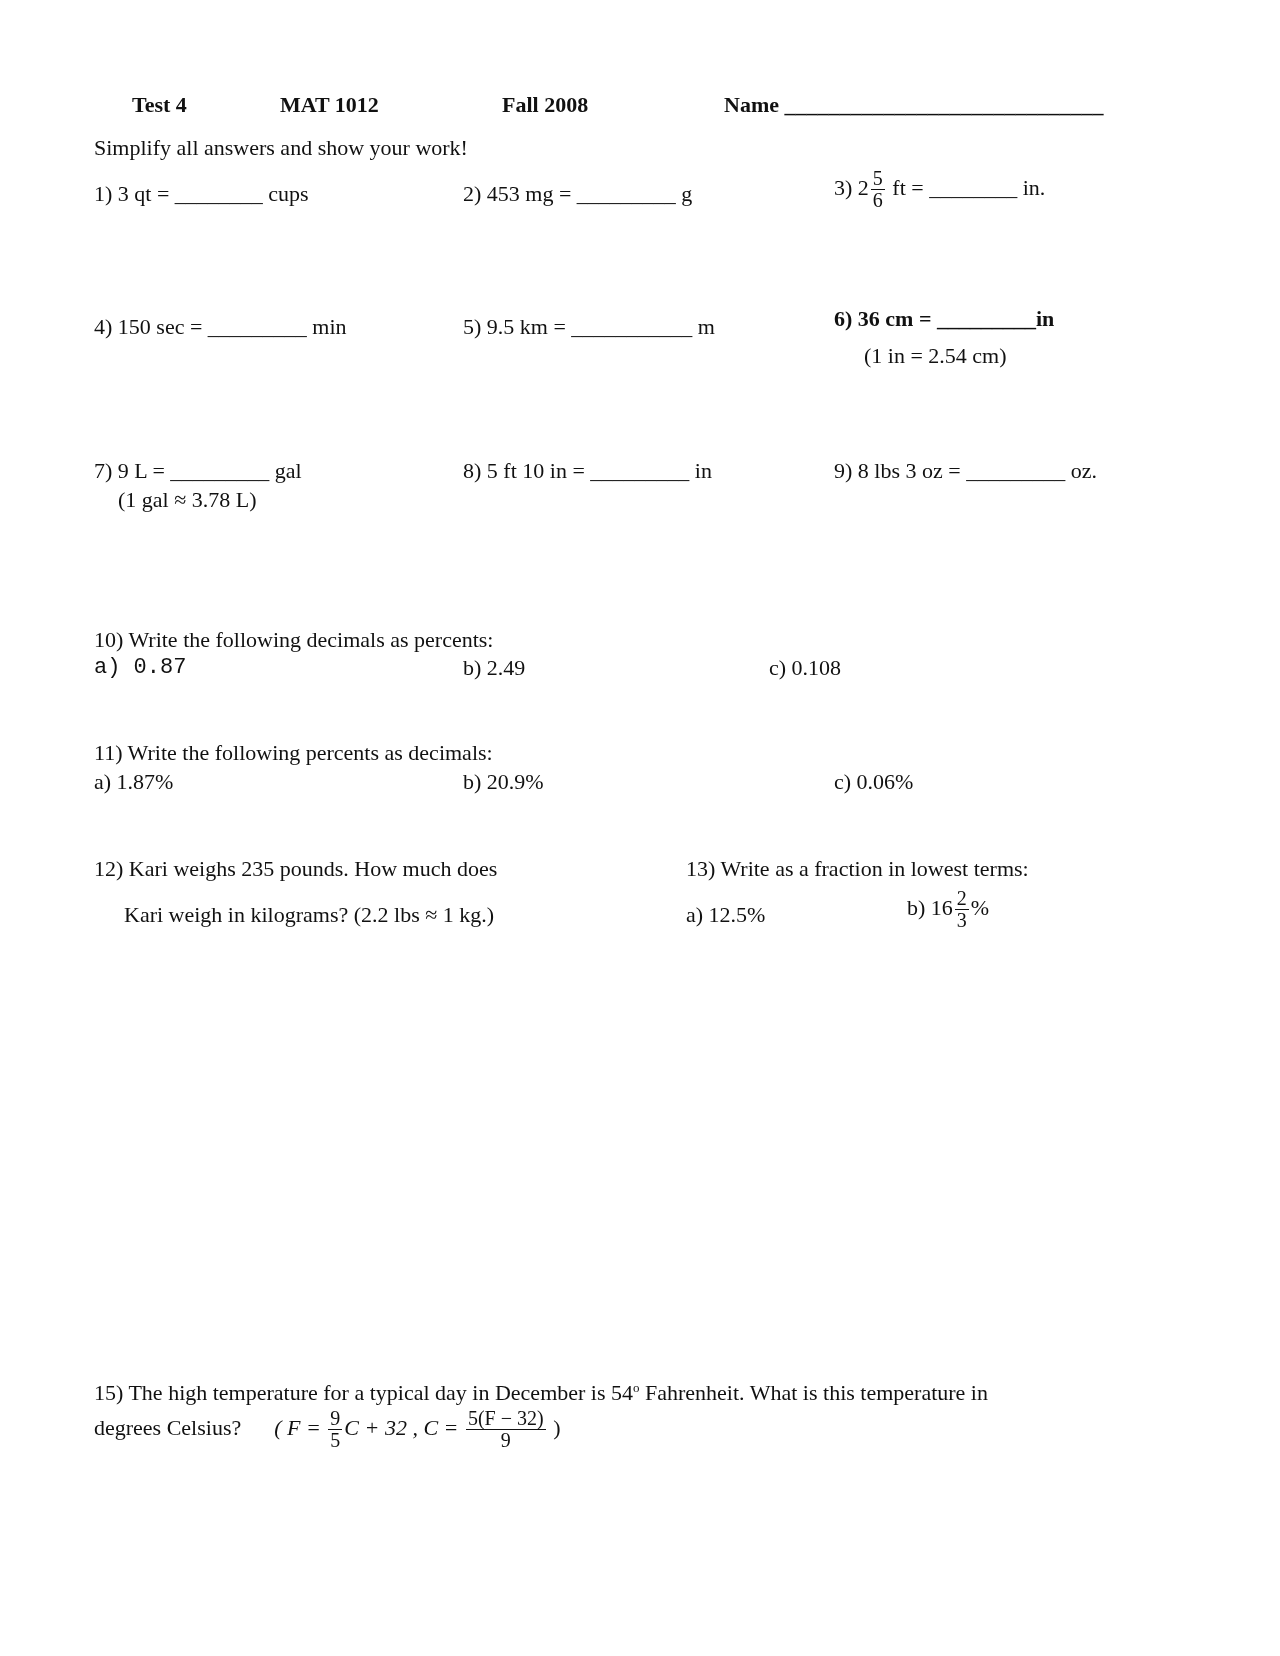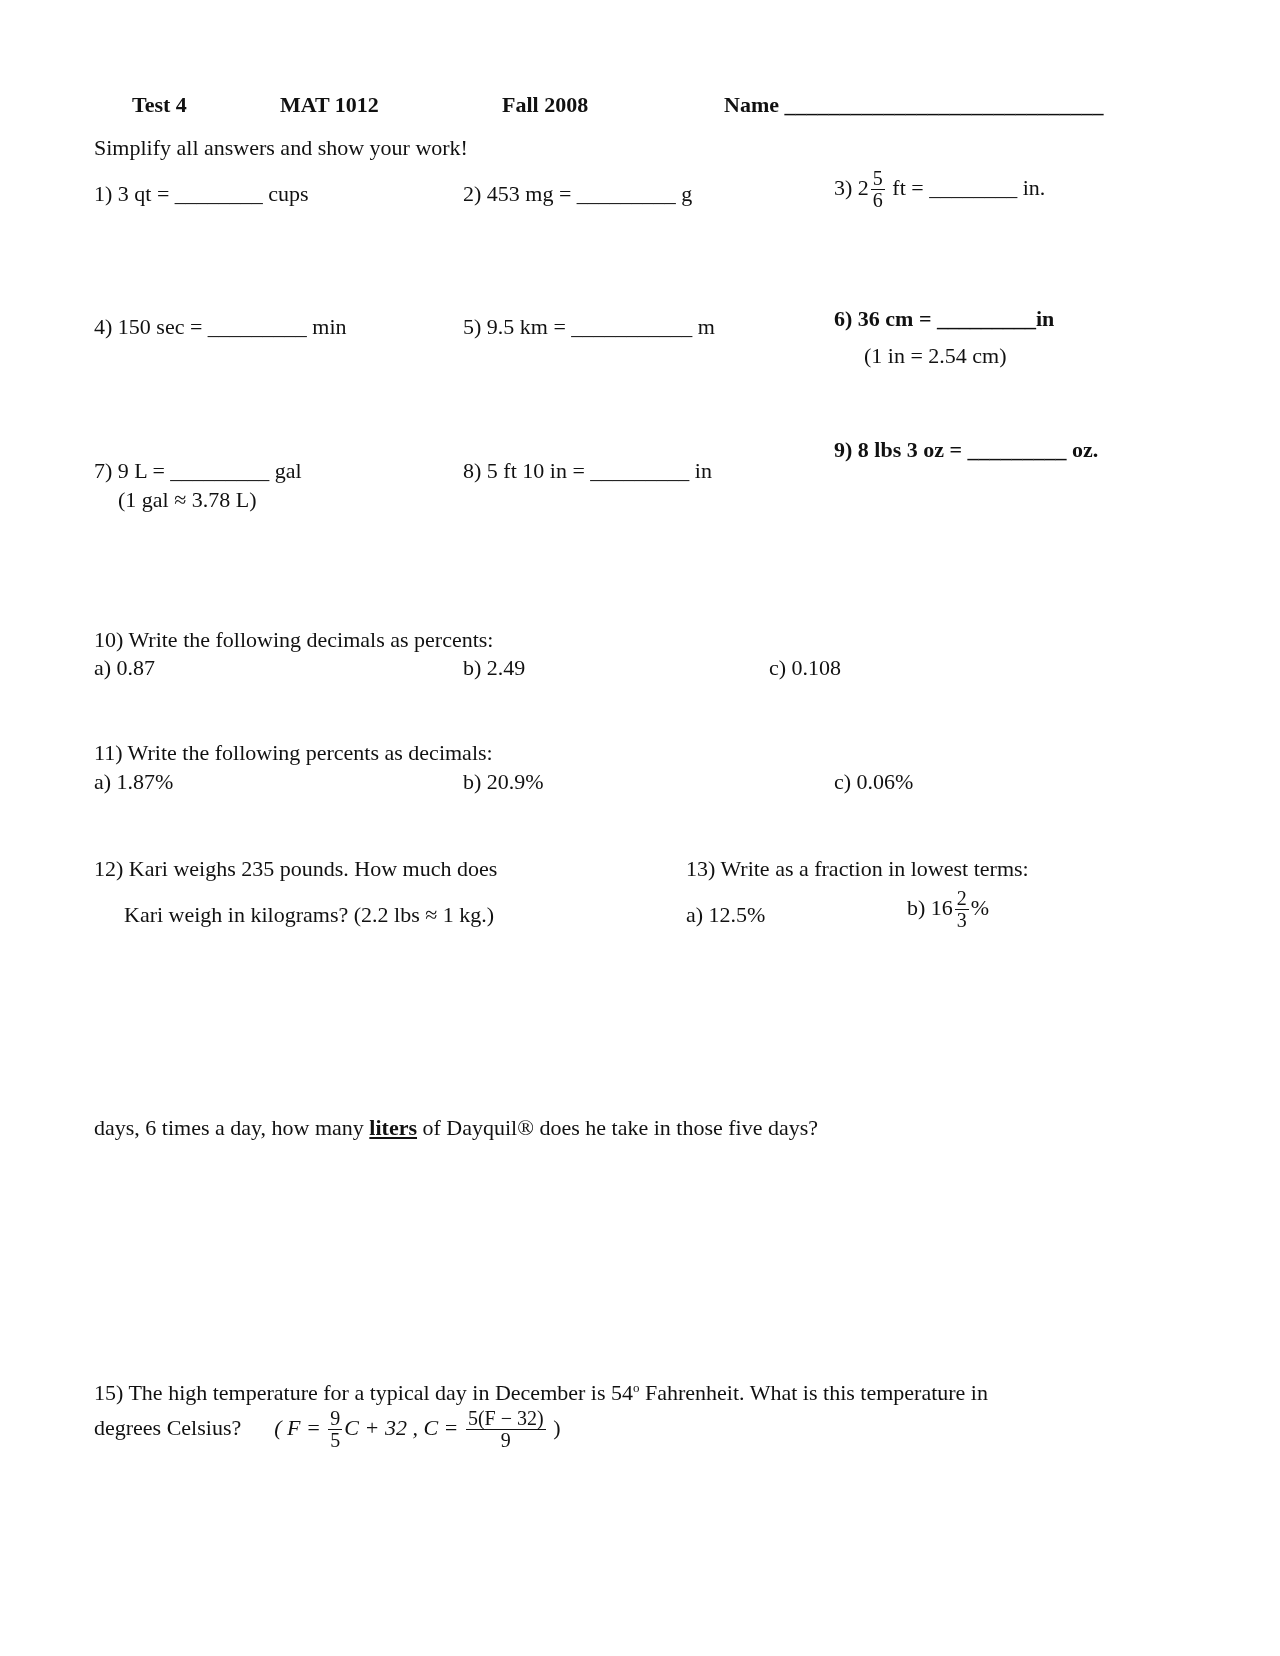--- a/index.html
+++ b/index.html
@@ -51,26 +51,26 @@
 </div>
 <div class="abs" style="left:864px;top:345px;">(1 in = 2.54 cm)</div>
 
 <div class="abs" style="left:94px;top:460px;">
   <span>7) 9 L = </span><span>_________</span><span>  gal</span>
 </div>
 <div class="abs" style="left:118px;top:489px;">(1 gal ≈ 3.78 L)</div>
 <div class="abs" style="left:463px;top:460px;">
   <span>8) 5 ft 10 in = </span><span>_________</span><span>  in</span>
 </div>
-<div class="abs" style="left:834px;top:439px;font-weight:bold;">
+<div class="abs" style="left:834px;top:460px;">
   <span>9) 8 lbs 3 oz = </span><span>_________</span><span> oz.</span>
 </div>
 
 <div class="abs" style="left:94px;top:629px;">10) Write the following decimals as percents:</div>
-<div class="abs" style="left:94px;top:657px;">a)  0.87</div>
+<div class="abs" style="left:94px;top:657px;font-family:Liberation Mono, monospace;">a)  0.87</div>
 <div class="abs" style="left:463px;top:657px;">b) 2.49</div>
 <div class="abs" style="left:760px;top:657px;margin-left:9px;">c) 0.108</div>
 
 <div class="abs" style="left:94px;top:742px;">11) Write the following percents as decimals:</div>
 <div class="abs" style="left:94px;top:771px;">a)  1.87%</div>
 <div class="abs" style="left:463px;top:771px;">b) 20.9%</div>
 <div class="abs" style="left:834px;top:771px;font-family:Liberation Serif, serif;">c) 0.06%</div>
 
 <div class="abs" style="left:94px;top:858px;">12) Kari weighs 235 pounds. How much does</div>
 <div class="abs" style="left:124px;top:904px;">Kari weigh in kilograms? (2.2 lbs ≈ 1 kg.)</div>
@@ -78,21 +78,20 @@
 <div class="abs" style="left:686px;top:858px;">13) Write as a fraction in lowest terms:</div>
 <div class="abs" style="left:686px;top:904px;">a) 12.5%</div>
 <div class="abs" style="left:907px;top:888px;">
   <span>b) 16</span><span class="frac">
       <span class="num">2</span>
       <span class="den">3</span>
     </span><span>%</span>
 </div>
 
 <div class="para" style="top:1113px;">
-  <div><span>days, 6 times a day, how many </span><span class="ul">liters</span><span> of Dayquil® does he take in those five days?</span></div>
 </div>
 
 <div class="abs" style="left:94px;top:1381px;">
   <span>15) The high temperature for a typical day in December is 54</span><sup>o</sup><span> Fahrenheit. What is this temperature in</span>
 </div>
 <div class="abs" style="left:94px;top:1408px;">
   <span>degrees Celsius?</span>
   <span style="display:inline-block;width:22px;"></span>
   <i>( F = </i><span class="frac">
       <span class="num">9</span>

